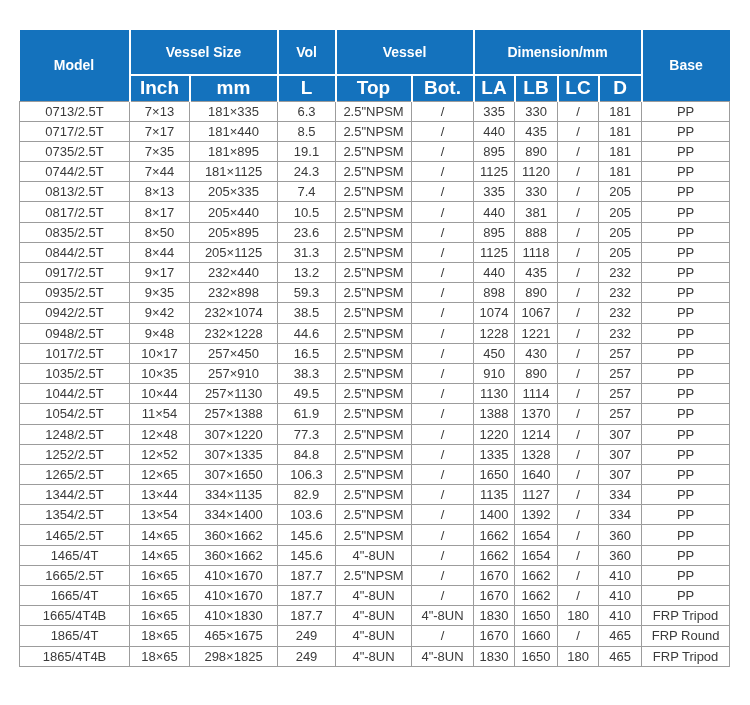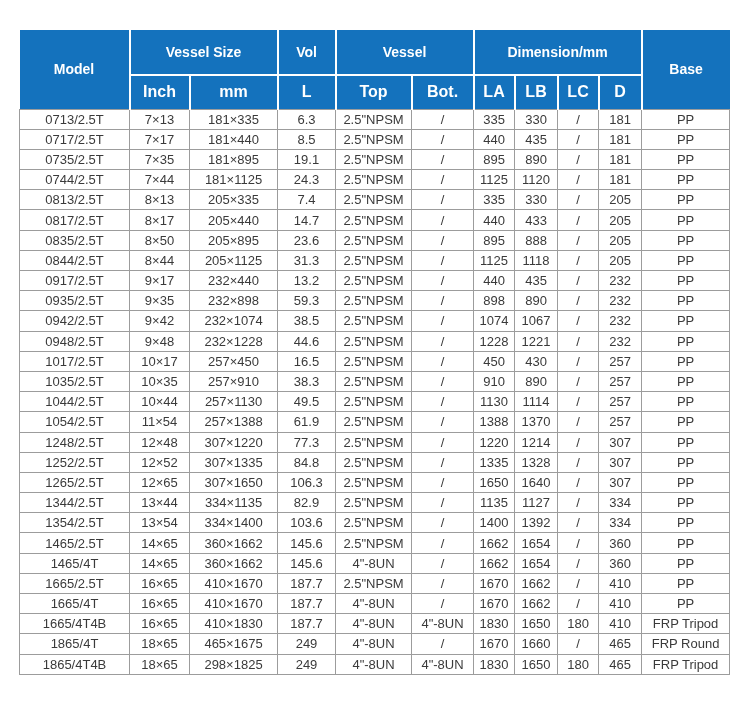--- a/index.html
+++ b/index.html
@@ -25,21 +25,21 @@
   thead th {
     background: #1472bd;
     color: #ffffff;
     font-weight: bold;
     border: 2px solid #ffffff;
     padding: 0;
     text-align: center;
     vertical-align: middle;
   }
   tr.group-row th { border-top: 0; height: 45px; font-size: 14px; }
-  tr.sub-row th   { border-bottom: 0; height: 34px; font-size: 16px; }
+  tr.sub-row th   { border-bottom: 0; height: 26px; font-size: 19px; }
   th.edge-left  { border-left: 0; margin-top: 32px; }
   th.edge-right { border-right: 0; }
   th.span-rows  { border-bottom: 0; }
   tbody td {
     border: 1px solid #9c9c9c;
     height: 20.2px;
     padding: 0;
     text-align: center;
     vertical-align: middle;
     font-size: 13px;
@@ -151,25 +151,25 @@
           <td>335</td>
           <td>330</td>
           <td>/</td>
           <td>205</td>
           <td>PP</td>
         </tr>
         <tr>
           <td>0817/2.5T</td>
           <td>8×17</td>
           <td>205×440</td>
-          <td>14.7</td>
+          <td>10.5</td>
           <td>2.5"NPSM</td>
           <td>/</td>
           <td>440</td>
-          <td>433</td>
+          <td>381</td>
           <td>/</td>
           <td>205</td>
           <td>PP</td>
         </tr>
         <tr>
           <td>0835/2.5T</td>
           <td>8×50</td>
           <td>205×895</td>
           <td>23.6</td>
           <td>2.5"NPSM</td>

